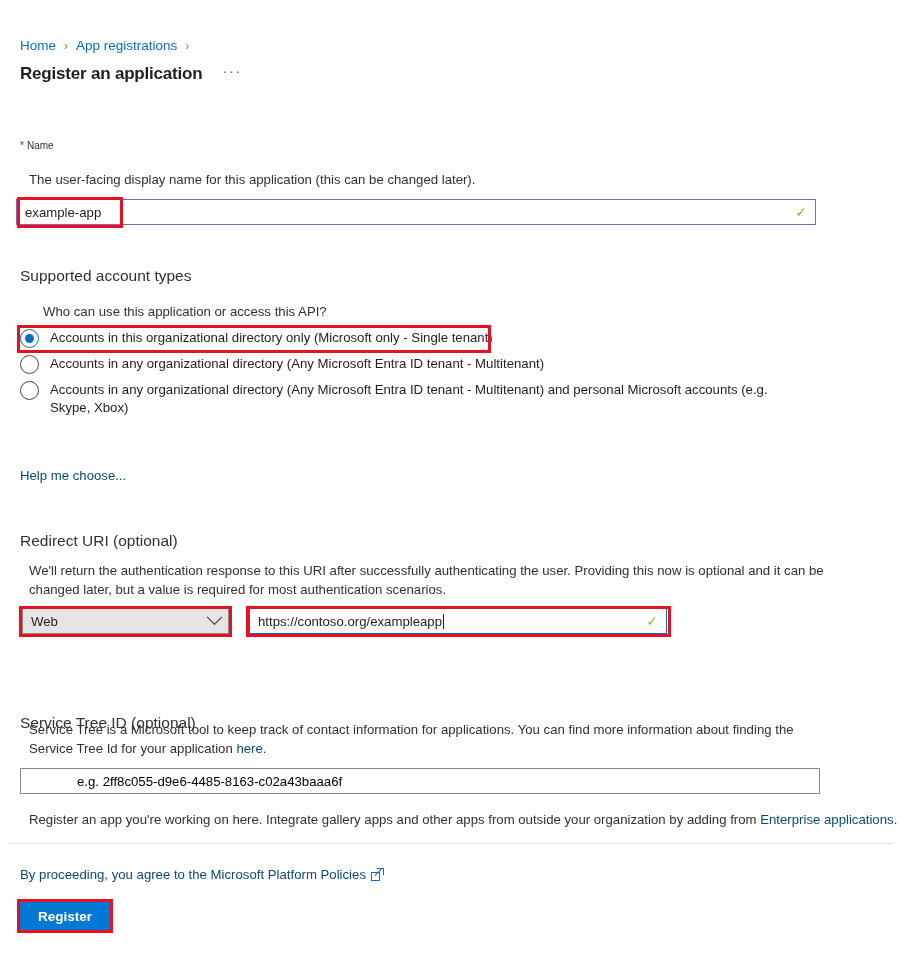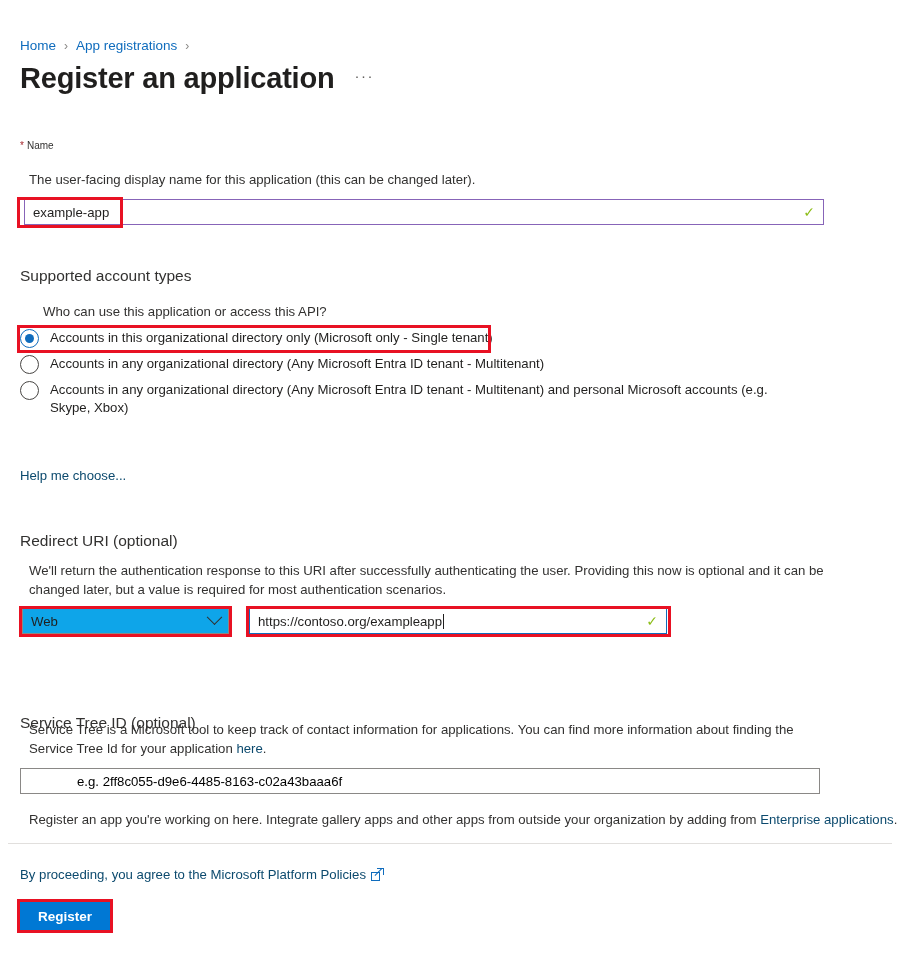--- a/index.html
+++ b/index.html
@@ -38,21 +38,21 @@
   }
 
   
   .title-row {
     position: absolute;
     left: 20px; top: 62px;
     display: flex;
     align-items: center;
   }
   .page-title {
-    font-size: 29px;
+    font-size: 17px;
     font-weight: bold;
     color: #201f1e;
     letter-spacing: -0.2px;
   }
   .ellipsis-btn {
     margin-left: 20px;
     color: #605e5c;
     font-size: 15px;
     letter-spacing: 1.5px;
     cursor: pointer;
@@ -102,21 +102,21 @@
   .caret {
     display: inline-block;
     width: 1px;
     height: 15px;
     background: #201f1e;
     margin-left: 1px;
   }
   .dropdown {
     box-sizing: border-box;
     height: 26px;
-    background: #0ea5e9;
+    background: #e5e5e5;
     display: flex;
     align-items: center;
     padding: 0 8px;
     font-size: 13.2px;
     color: #201f1e;
     cursor: pointer;
   }
   .chev {
     margin-left: auto;
     width: 10px; height: 10px;
@@ -243,21 +243,21 @@
   <div class="title-row">
     <span class="page-title">Register an application</span>
     <span class="ellipsis-btn">···</span>
   </div>
 
   <div class="abs field-label" style="left:20px; top:140px;">
     <span class="lbl-required-star">*</span><span>Name</span>
   </div>
   <div class="abs help-text" style="left:20px; top:170px; width:830px;">The user-facing display name for this application (this can be changed later).</div>
 
-  <div class="abs txt-input bd-purple" style="left:24px; top:199px; width:800px;">
+  <div class="abs txt-input bd-purple" style="left:16px; top:199px; width:800px;">
     <span>example-app</span>
     <span class="check-ok">✓</span>
   </div>
 
   <div class="abs section-head" style="left:20px; top:267px;">Supported account types</div>
   <div class="abs help-text" style="left:34px; top:302px;">Who can use this application or access this API?</div>
 
   <div class="radio-row" style="left:20px; top:329px; width:700px;">
     <span class="radio checked"></span>
     <span class="radio-label">Accounts in this organizational directory only (Microsoft only - Single tenant)</span>

